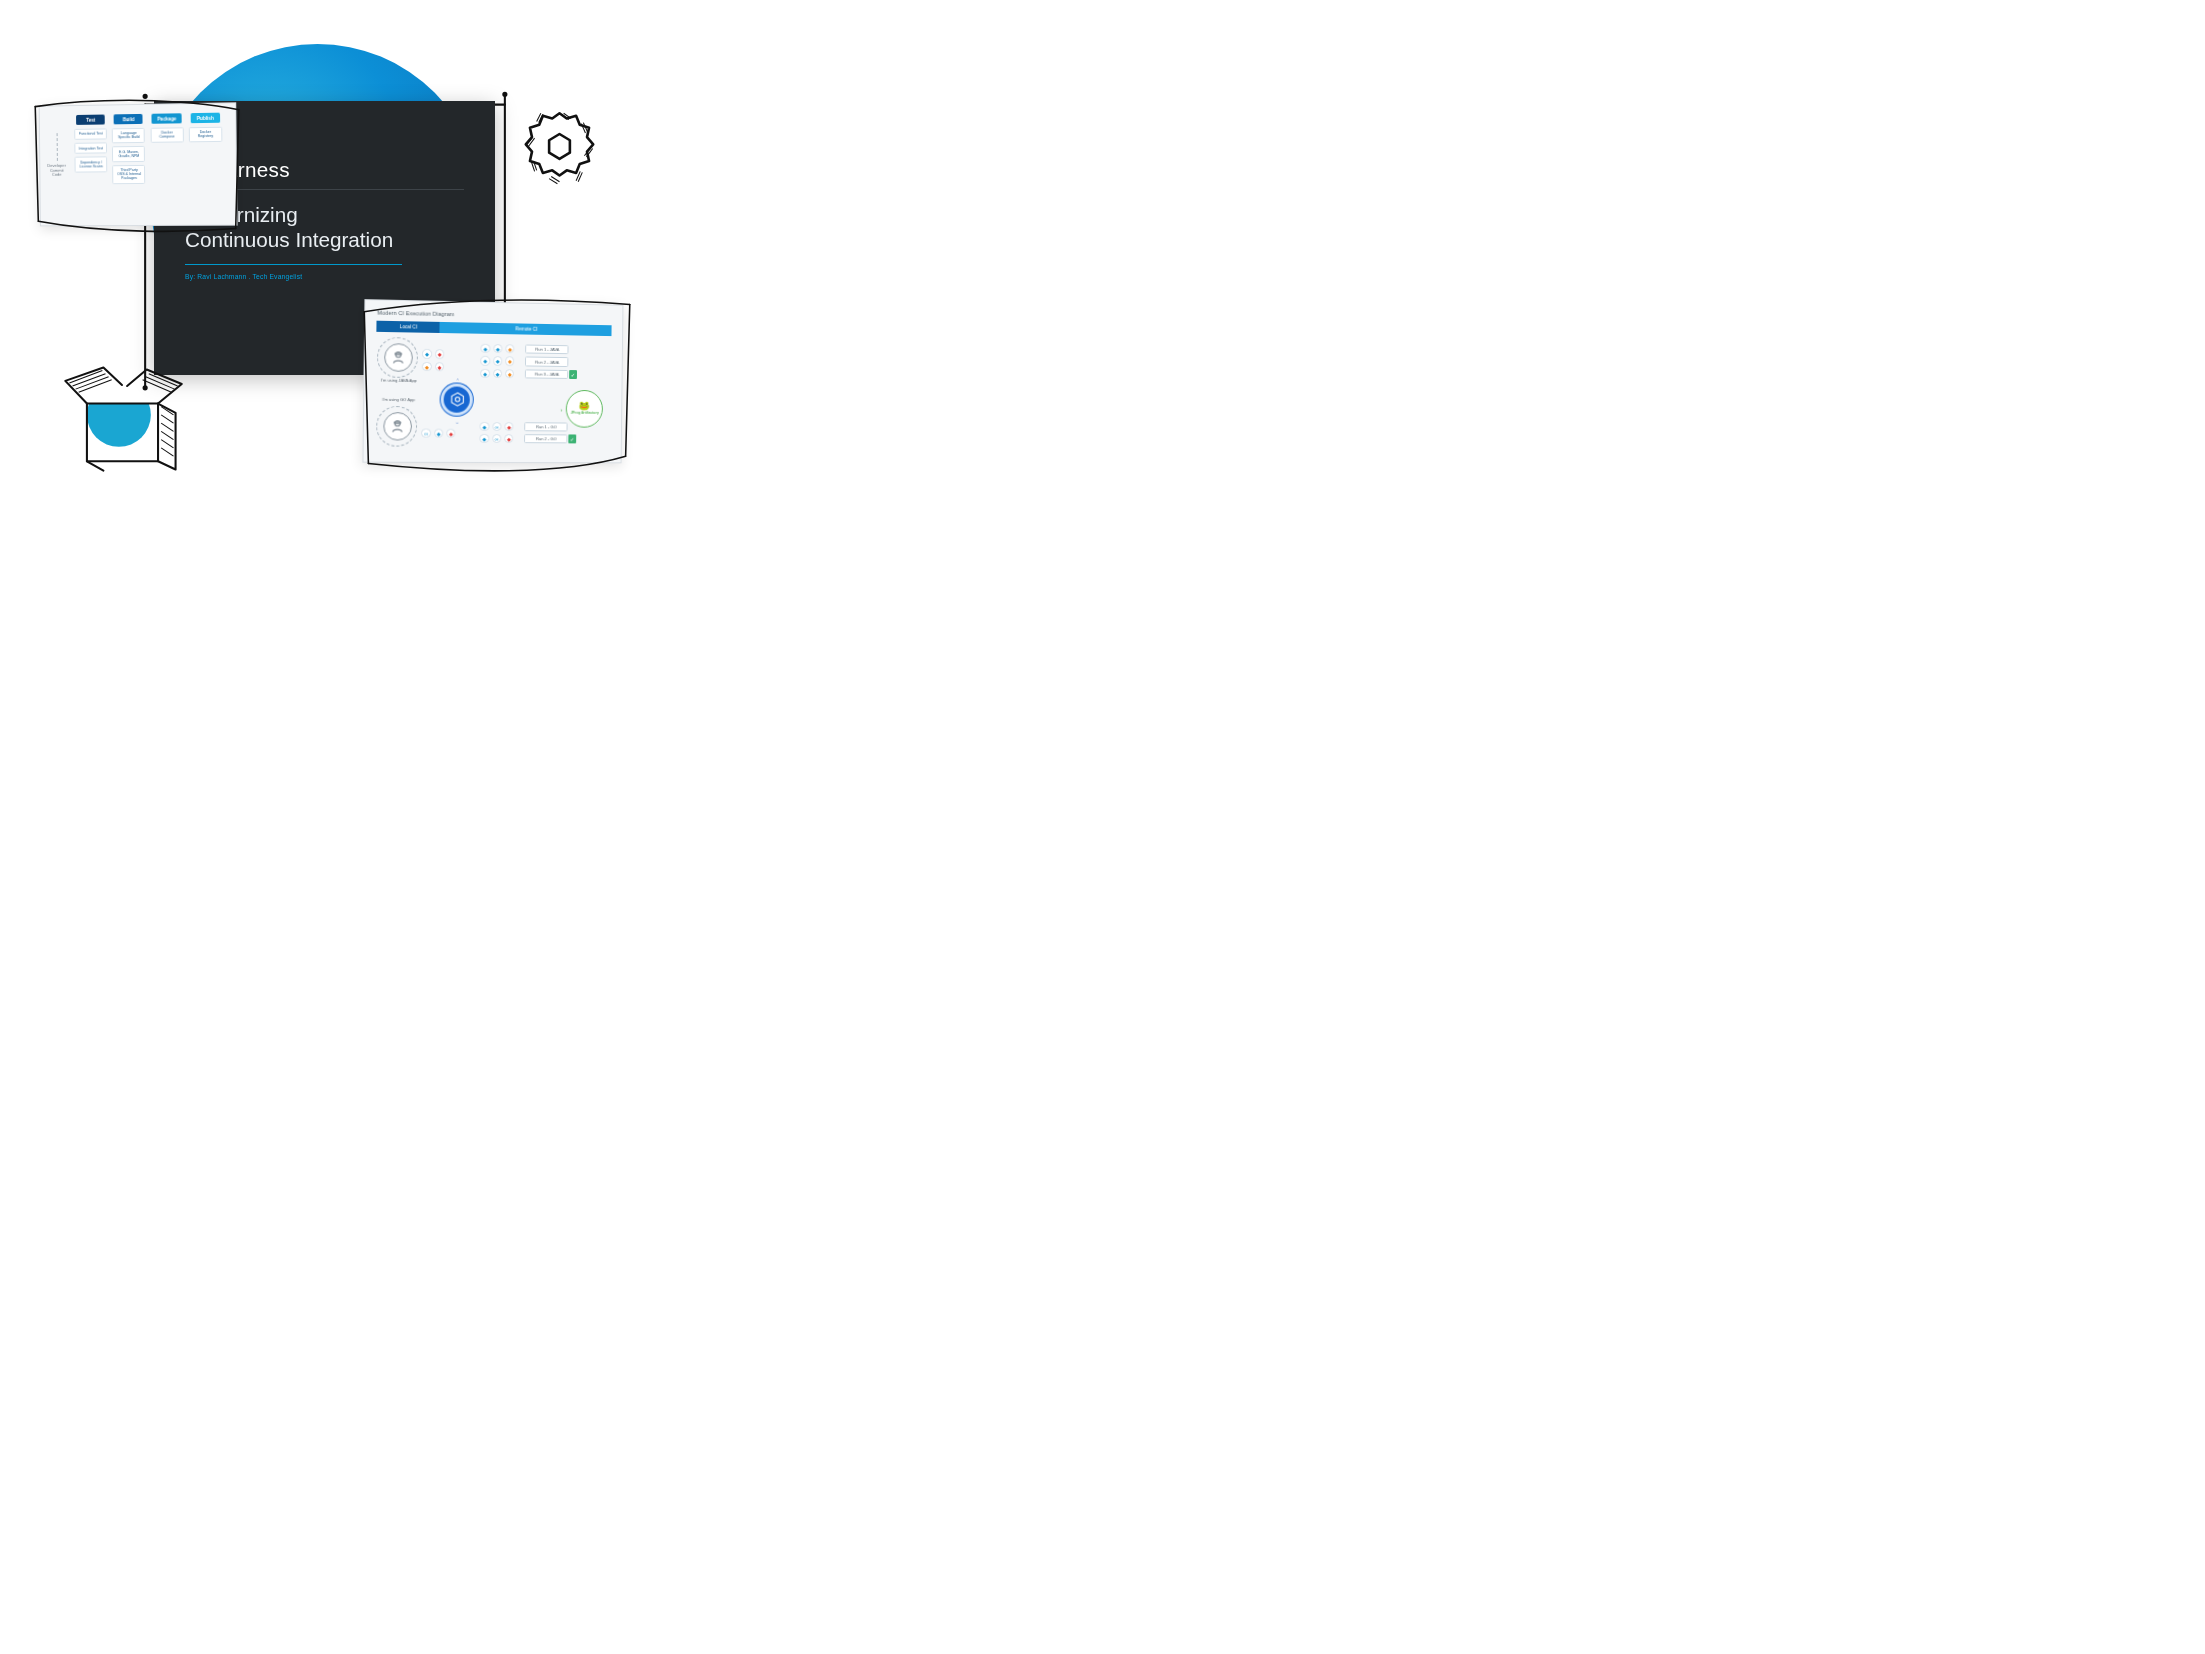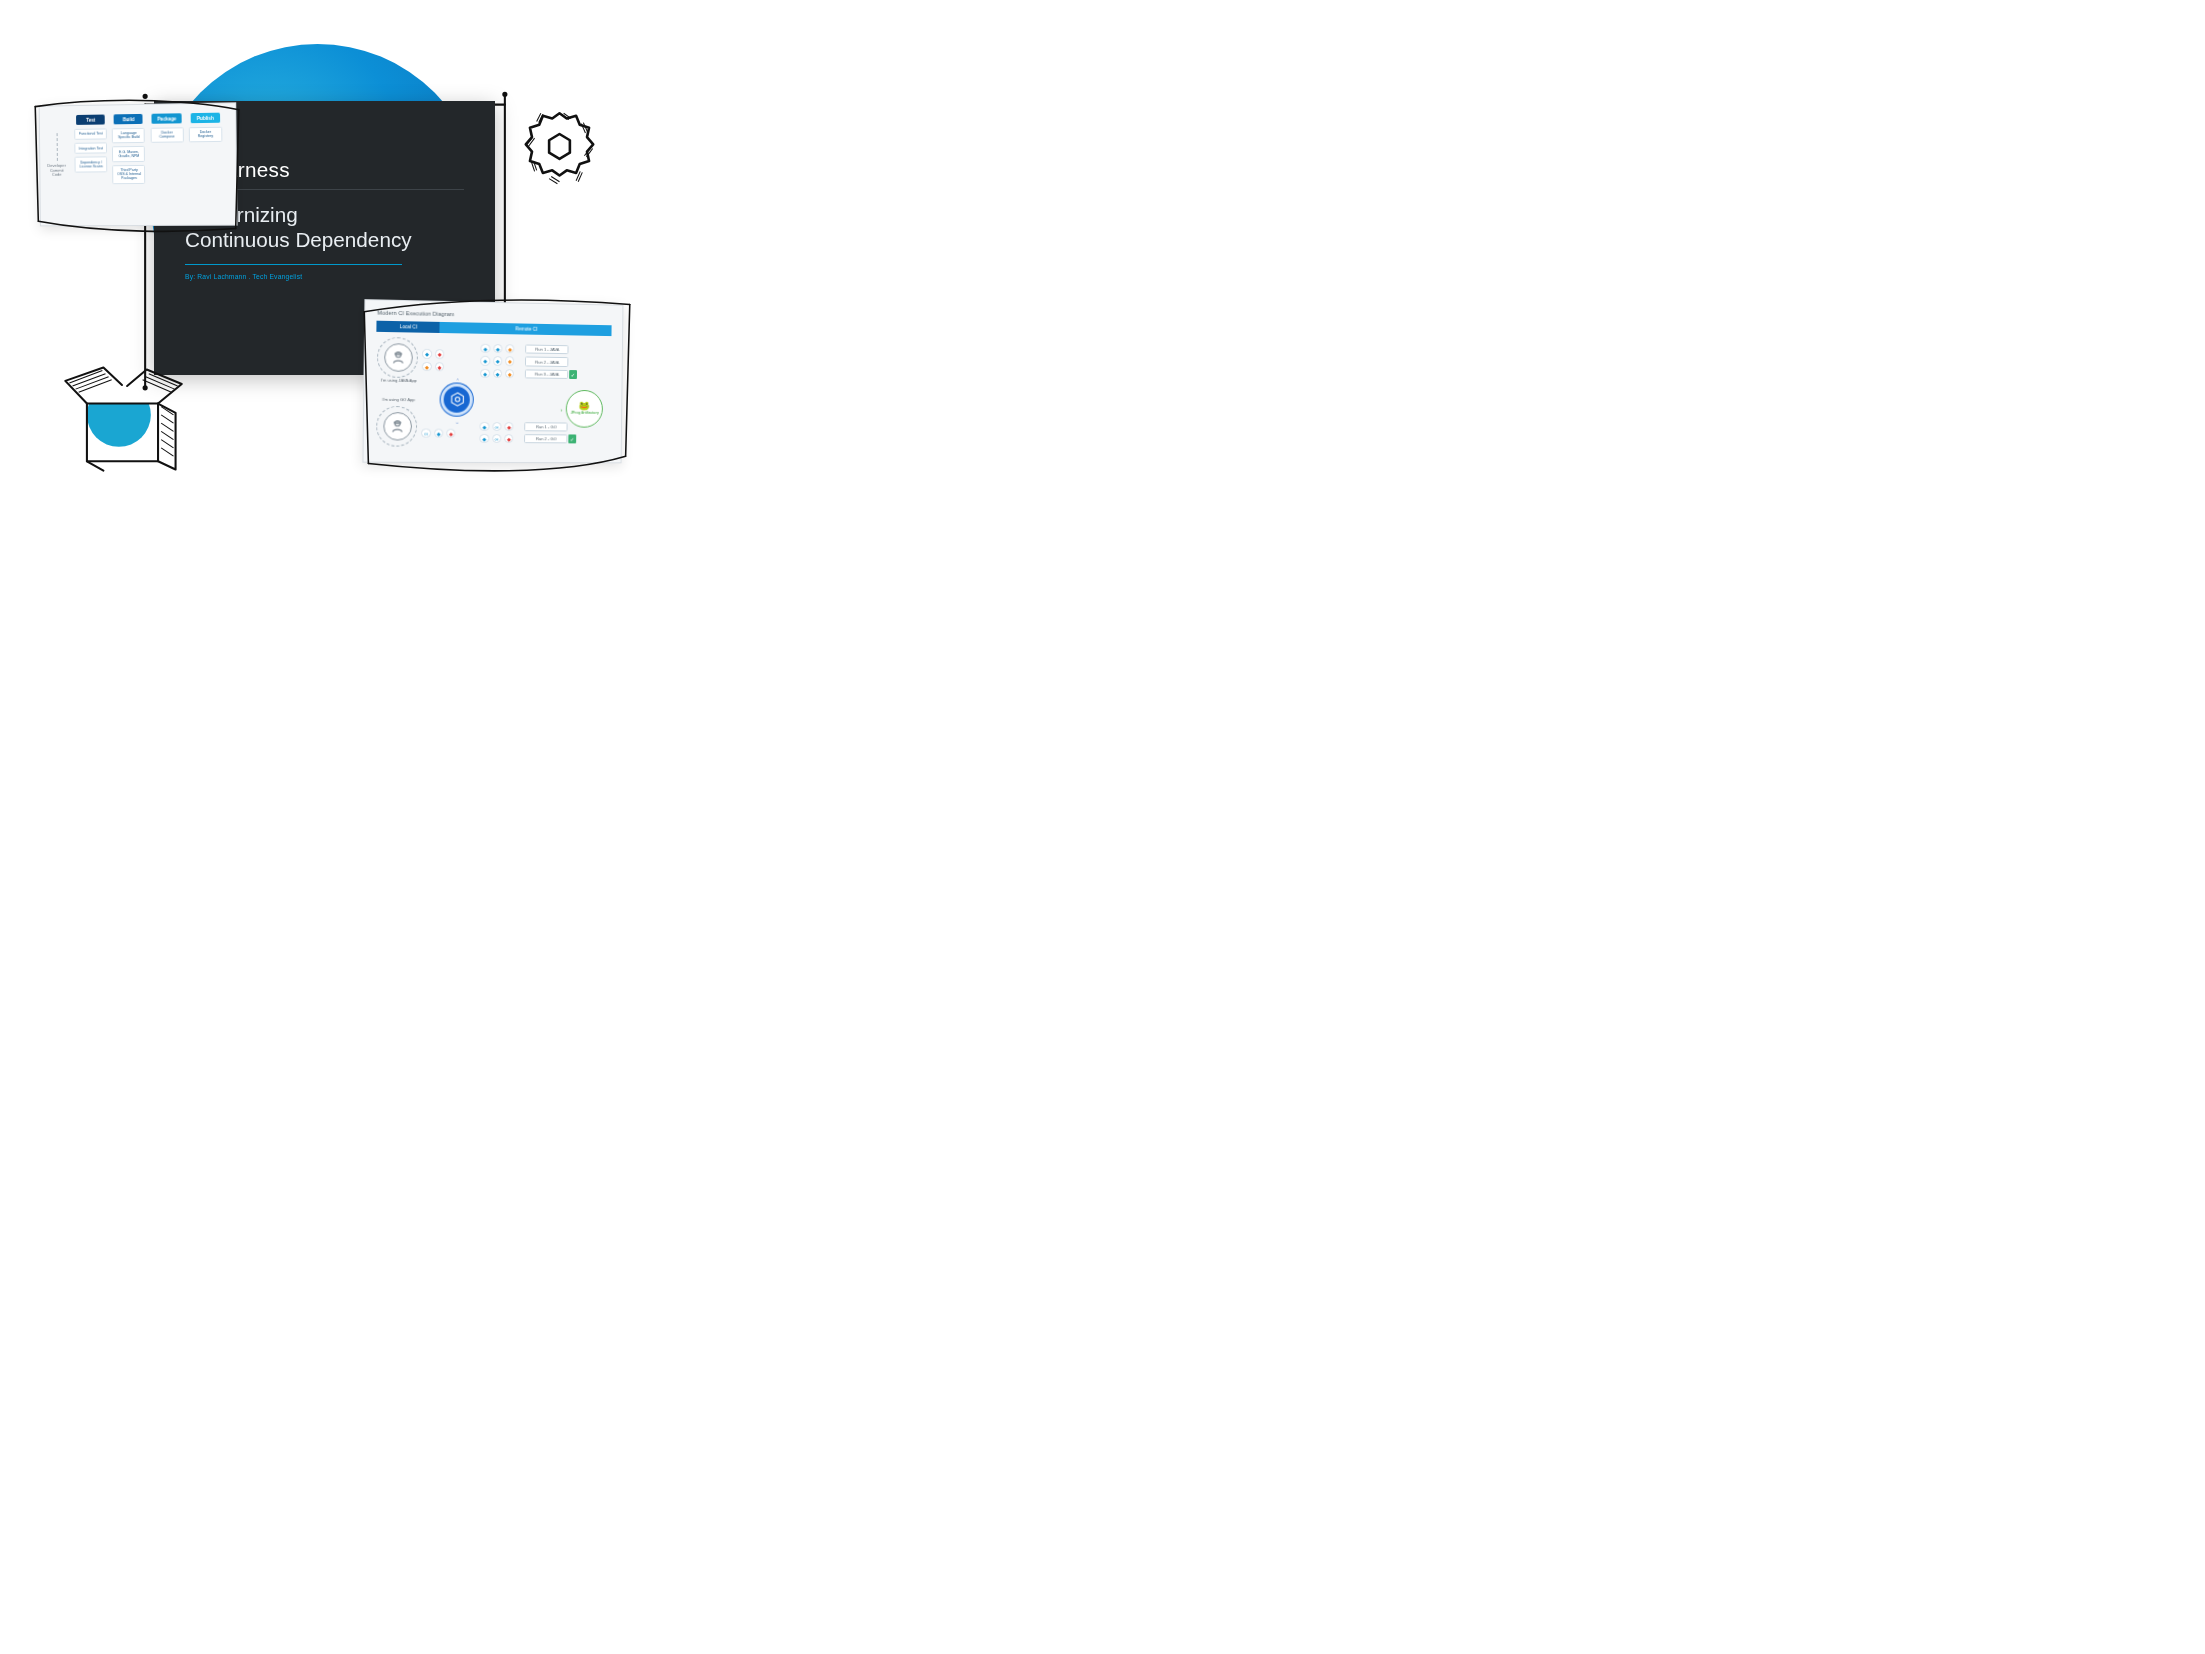--- a/index.html
+++ b/index.html
@@ -171,21 +171,21 @@
           <rect x="5" y="5" width="14" height="14" rx="3" transform="rotate(45 12 12)"></rect>
           <rect x="9" y="9" width="6" height="6" rx="1.5" transform="rotate(45 12 12)"></rect>
         </g>
           </svg>
       </span>
       <span class="brand-name">harness</span>
     </div>
     <div class="rule"></div>
     <div class="main-title">
       <span>Modernizing</span><br>
-      <span>Continuous Dependency</span>
+      <span>Continuous Integration</span>
     </div>
     <div class="rule2"></div>
     <div class="byline">By: Ravi Lachmann . Tech Evangelist</div>
   </div>
 
   <div class="card card-tl">
     <div class="origin">Developer Commit Code</div>
     <div class="flow" id="pipeline-flow">
         <div class="col">
           <div class="stage-chip chip-test">Test</div>

